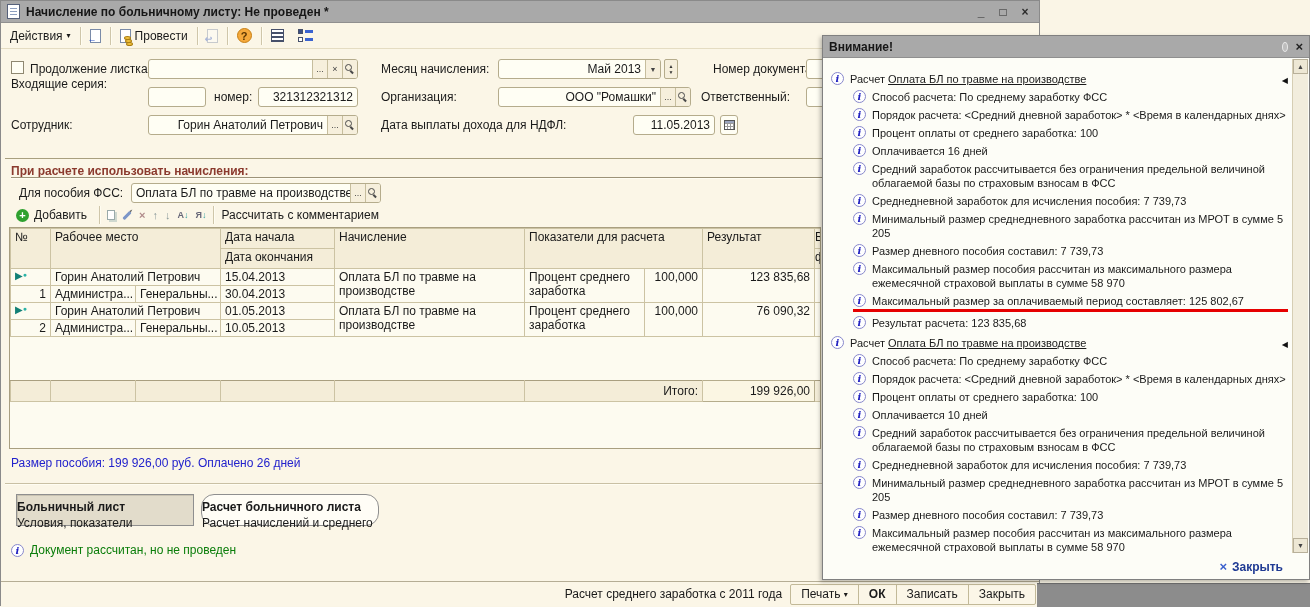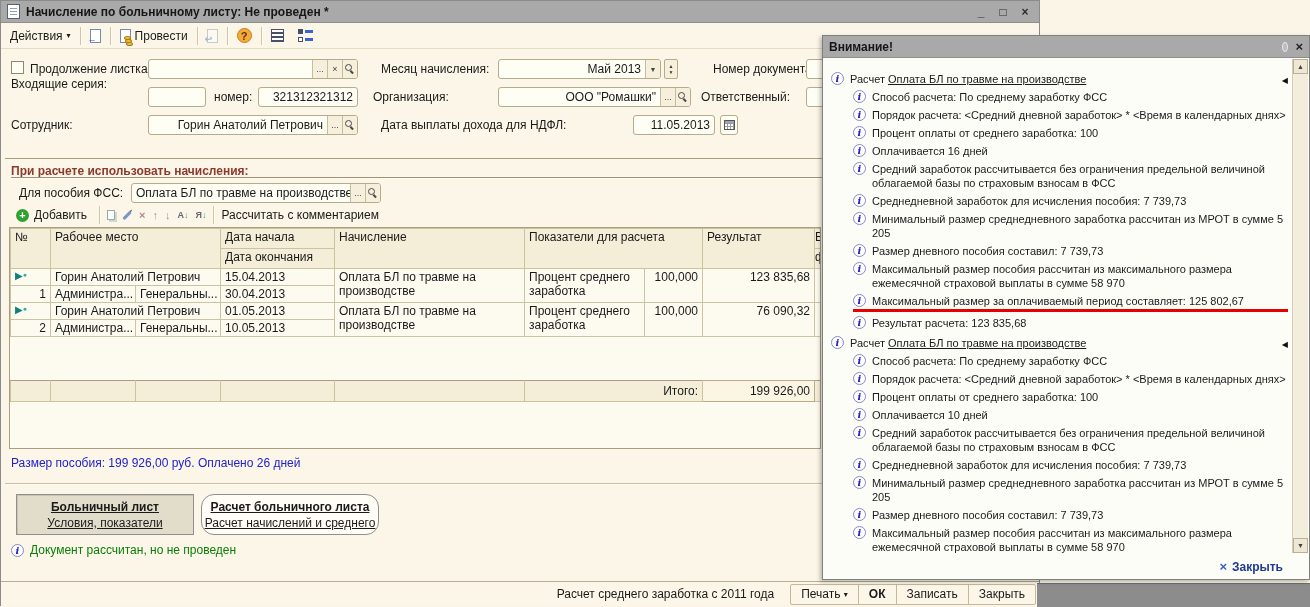--- a/index.html
+++ b/index.html
@@ -102,39 +102,39 @@
   .marker { color:#128076; font-size:10px; }
   .marker .dot { color:#2ab3a6; font-size:7px; vertical-align:2px; }
   .filler td { border:none; height:44px; background:#FDFBF0; }
   .total td { background:#F4EDD8; height:21px; border-top:1px solid #A99F80; vertical-align:middle; }
   .total .tval { background:#FBF6E3; border:1px solid #B5AC8C; }
 
   .summary { position:absolute; left:10px; top:455px; color:#2222CC; white-space:nowrap; }
   .hline2 { position:absolute; left:4px; right:4px; top:482px; height:1px; background:#C9C0A4; box-shadow:0 1px 0 #fffdf2; }
 
   
-  .sheet-btn { position:absolute; top:493px; height:41px; width:178px; border:1px solid #8f8f8f;
-    text-align:center; padding-top:4px; line-height:16px;text-decoration:underline; }
+  .sheet-btn { position:absolute; top:493px; height:32px; width:178px; border:1px solid #8f8f8f;
+    padding-top:4px; line-height:16px; }
   .sheet-btn .t1 { font-weight:bold; }
   .sheet-b1 { left:15px; background:#E2DCCB; box-shadow:inset 1px 1px 0 #c9c3b2; }
   .sheet-b2 { left:200px; background:#FFFDF6;border-radius:13px; }
 
   .statusline { position:absolute; left:10px; top:542px; display:flex; align-items:center; gap:6px; }
   .status-text { color:#0a7d0a; }
 
   
   .i-ico { width:13px; height:13px; min-width:13px; border-radius:50%; background:#fff;
     border:1px solid #8888CC; color:#2020C0; font-family:"DejaVu Serif", serif;
     font-style:italic; font-weight:bold; font-size:10px; line-height:11px; text-align:center; }
 
   
   .bottombar { position:absolute; left:0; right:0; top:580px; height:25px;
     border-top:1px solid #B5AD95; background:#FBF6E7; display:flex; align-items:center;
     justify-content:flex-end; padding-right:3px; }
-  .bb-info { margin-right:16px; white-space:nowrap; }
+  .bb-info { margin-right:8px; white-space:nowrap; }
   .bb-group { display:flex; align-items:stretch; height:21px; border:1px solid #C2B998;
     border-radius:2px; background:#FBF6E7; }
   .bb-btn { display:flex; align-items:center; padding:0 10px; border-left:1px solid #C2B998; white-space:nowrap; }
   .bb-btn:first-child { border-left:none; }
   .bb-ok { font-weight:bold; }
 
   
   .desk-strip { position:absolute; left:1037px; top:583px; width:273px; height:24px;
     background:#8C8C8C; border-top:1px solid #6f6f6f; z-index:5; }
 
@@ -250,21 +250,21 @@
   </div>
 
   <span class="flabel" style="left:10px;top:75px">Входящие серия:</span>
   <div class="fld" style="left:147px;top:86px;width:58px">
     <span class="val"></span>
   </div>
   <span class="flabel" style="left:213px;top:88px">номер:</span>
   <div class="fld" style="left:257px;top:86px;width:100px">
     <span class="val">321312321312</span>
   </div>
-  <span class="flabel" style="left:372px;top:88px">Организация:</span>
+  <span class="flabel" style="left:380px;top:88px">Организация:</span>
   <div class="fld" style="left:497px;top:86px;width:193px">
     <span class="val">ООО "Ромашки"</span>
     <span class="fbtn">...</span>
     <span class="fbtn">
         <span class="mag"></span>
       </span>
   </div>
   <span class="flabel" style="left:700px;top:88px">Ответственный:</span>
   <div class="fld" style="left:805px;top:86px;width:228px">
     <span class="val">Ак</span>

